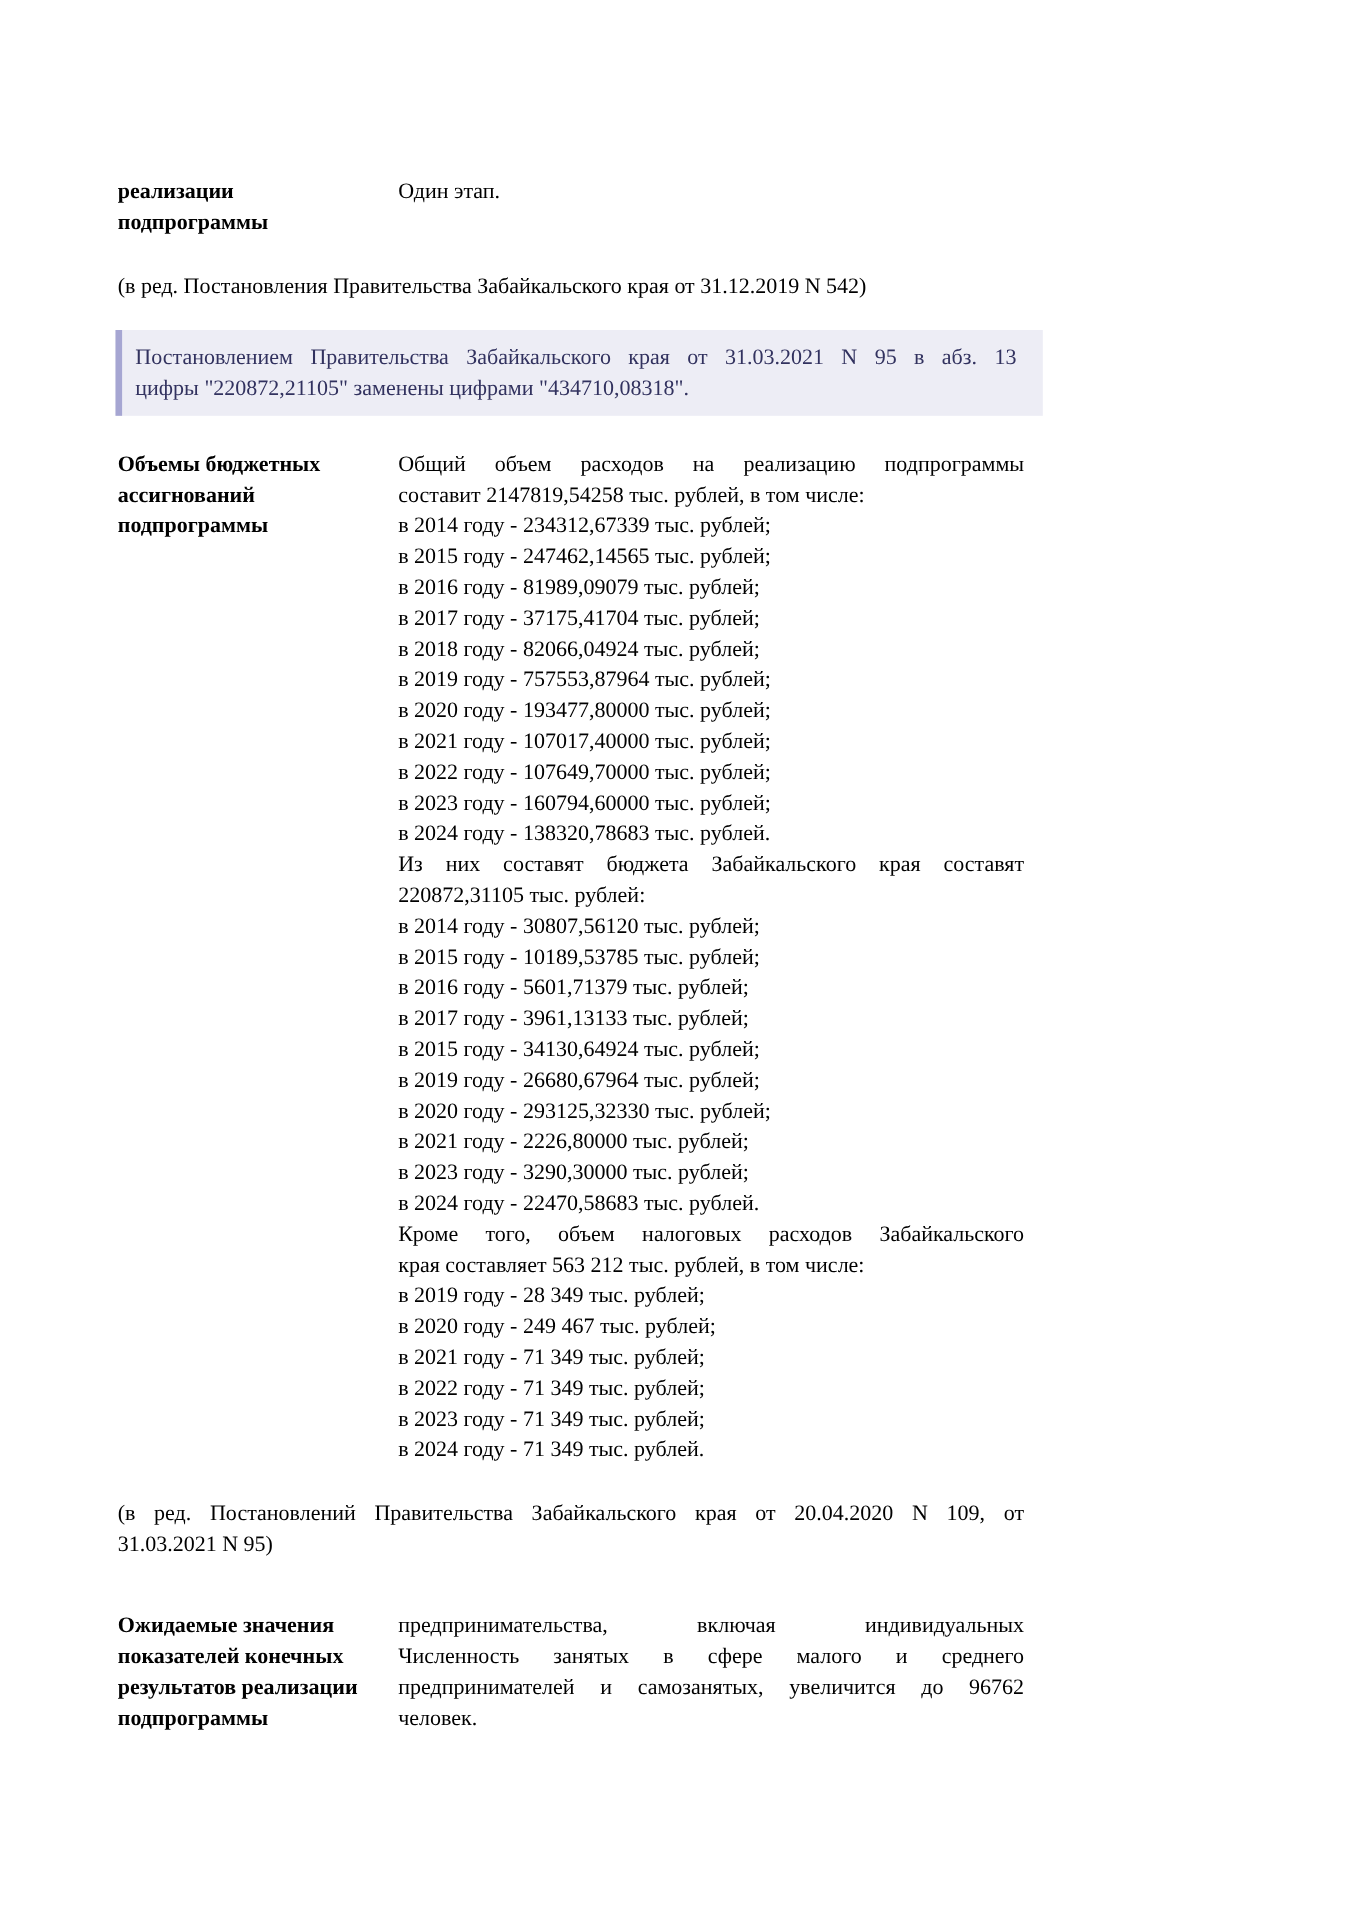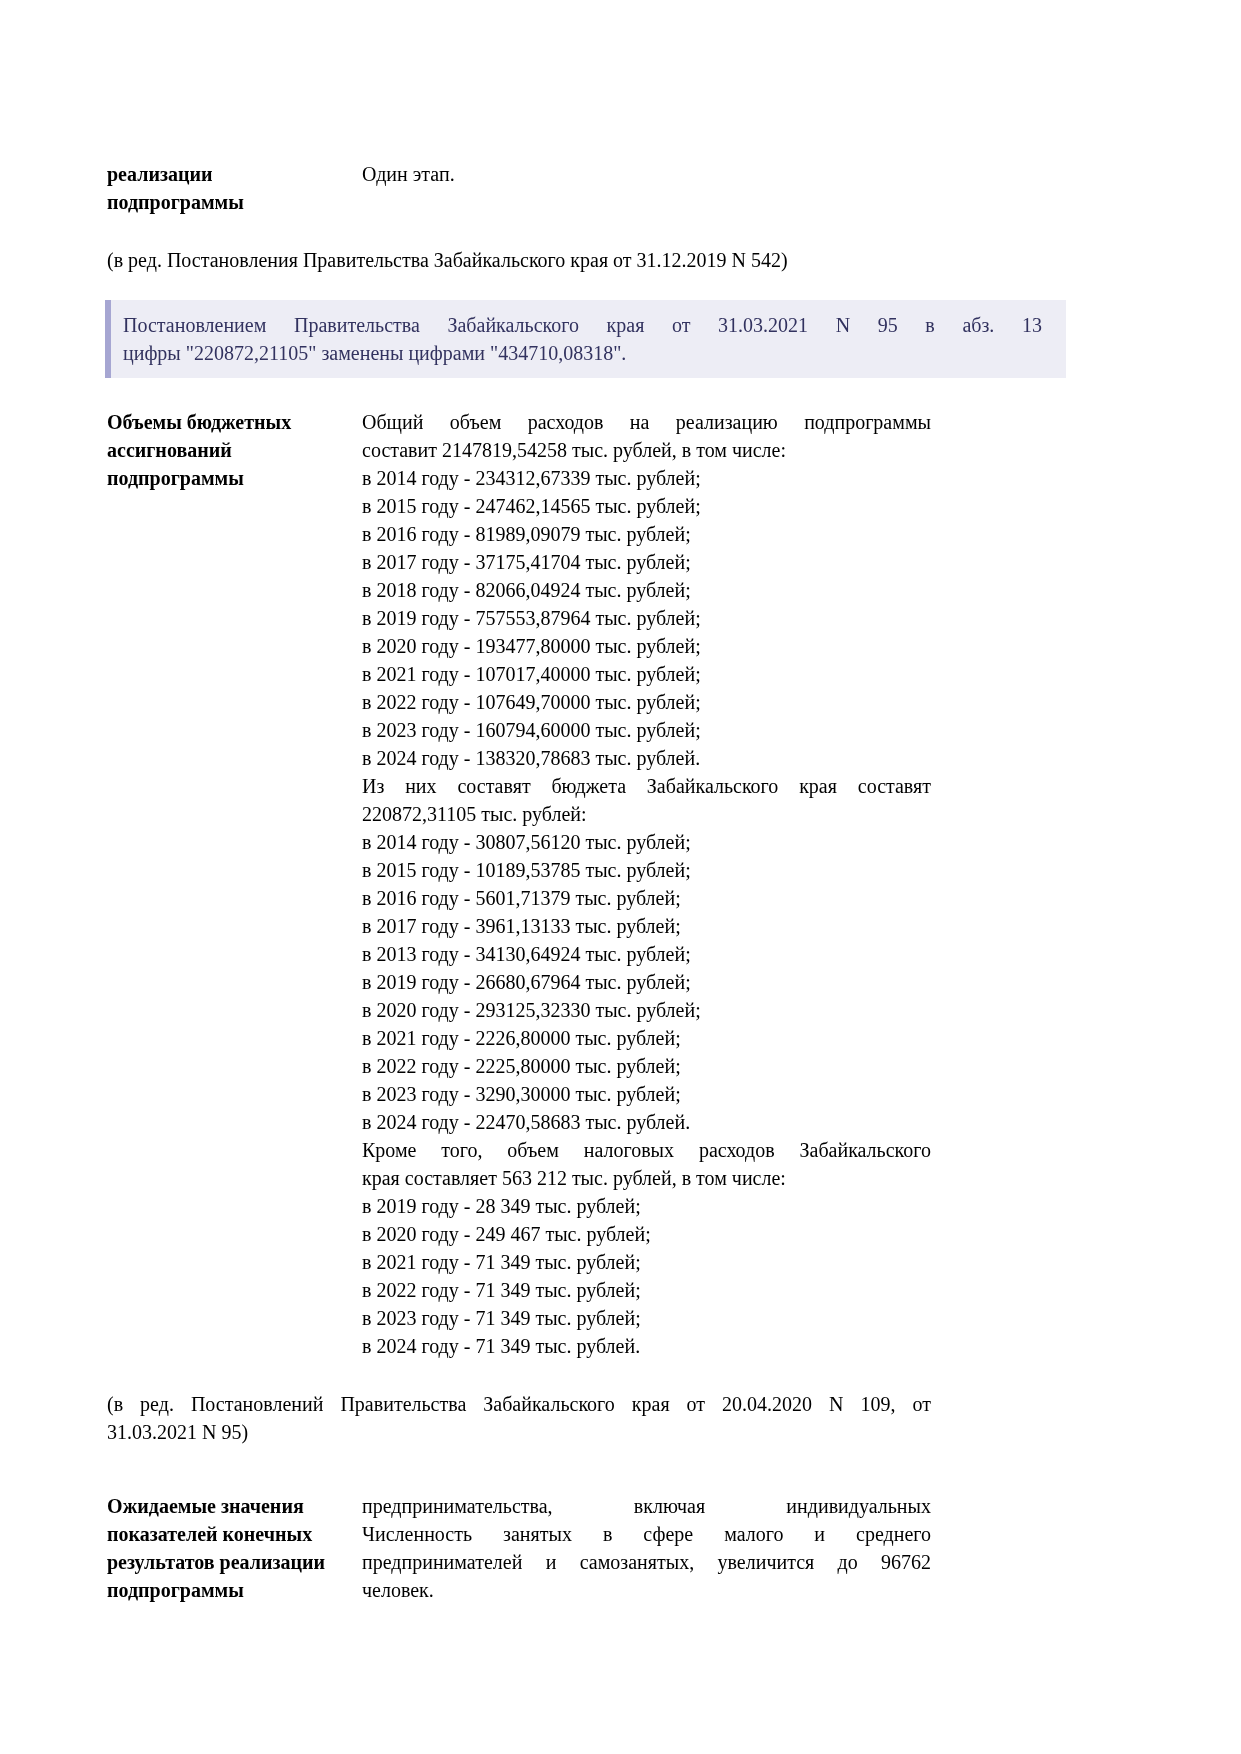--- a/index.html
+++ b/index.html
@@ -39,21 +39,21 @@
   }
   .jline {
     text-align: justify;
     text-align-last: justify;
     -moz-text-align-last: justify;
   }
   .row-stage { margin-bottom: 30px; }
   .amendment-1 { margin: 0 0 26px 0; }
   .note-box {
     box-sizing: border-box;
-    width: 961px;
+    width: 843px;
     margin-left: -2px;
     margin-bottom: 30px;
     border-left: 6px solid #a6a6d2;
     background: #ededf5;
     color: #32325f;
     padding: 11px 24px 11px 12px;
   }
   .row-budget { margin-bottom: 30px; justify-content: center; }
   .amendment-2 { margin-bottom: 46px; }
 </style>
@@ -102,25 +102,24 @@
         <div class="line">в 2021 году - 107017,40000 тыс. рублей;</div>
         <div class="line">в 2022 году - 107649,70000 тыс. рублей;</div>
         <div class="line">в 2023 году - 160794,60000 тыс. рублей;</div>
         <div class="line">в 2024 году - 138320,78683 тыс. рублей.</div>
         <div class="line jline">Из них составят бюджета Забайкальского края составят</div>
         <div class="line">220872,31105 тыс. рублей:</div>
         <div class="line">в 2014 году - 30807,56120 тыс. рублей;</div>
         <div class="line">в 2015 году - 10189,53785 тыс. рублей;</div>
         <div class="line">в 2016 году - 5601,71379 тыс. рублей;</div>
         <div class="line">в 2017 году - 3961,13133 тыс. рублей;</div>
-        <div class="line">в 2013 году - 34130,64924 тыс. рублей;</div>
+        <div class="line">в 2015 году - 34130,64924 тыс. рублей;</div>
         <div class="line">в 2019 году - 26680,67964 тыс. рублей;</div>
         <div class="line">в 2020 году - 293125,32330 тыс. рублей;</div>
         <div class="line">в 2021 году - 2226,80000 тыс. рублей;</div>
-        <div class="line">в 2022 году - 2225,80000 тыс. рублей;</div>
         <div class="line">в 2023 году - 3290,30000 тыс. рублей;</div>
         <div class="line">в 2024 году - 22470,58683 тыс. рублей.</div>
         <div class="line jline">Кроме того, объем налоговых расходов Забайкальского</div>
         <div class="line">края составляет 563 212 тыс. рублей, в том числе:</div>
         <div class="line">в 2019 году - 28 349 тыс. рублей;</div>
         <div class="line">в 2020 году - 249 467 тыс. рублей;</div>
         <div class="line">в 2021 году - 71 349 тыс. рублей;</div>
         <div class="line">в 2022 году - 71 349 тыс. рублей;</div>
         <div class="line">в 2023 году - 71 349 тыс. рублей;</div>
         <div class="line">в 2024 году - 71 349 тыс. рублей.</div>

